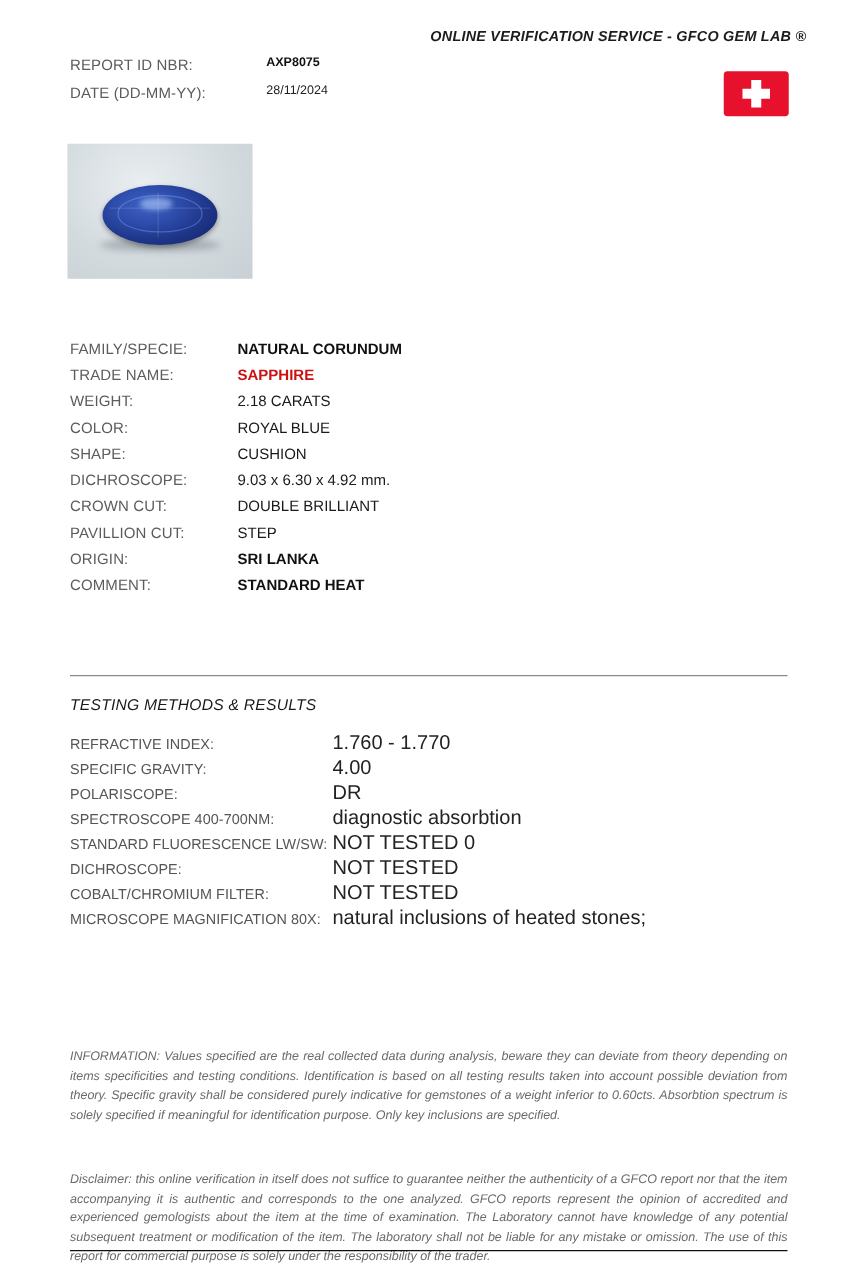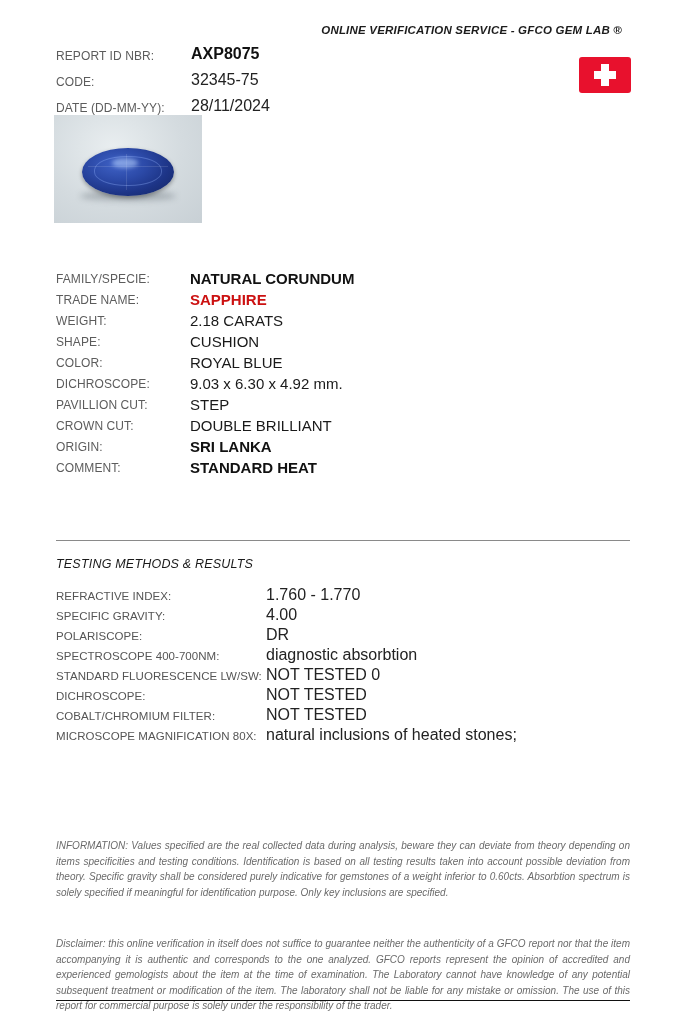--- a/index.html
+++ b/index.html
@@ -19,21 +19,21 @@
     position: relative;
     width: 685px;
     height: 1027px;
     box-sizing: border-box;
   }
 
   
   .header {
     position: absolute;
     top: 24px;
-    right: 63px;
+    right: 40px;
     font-size: 11.5px;
     font-style: italic;
     font-weight: bold;
     letter-spacing: 0.2px;
     color: #1c1c1c;
     white-space: nowrap;
   }
 
   
   .flag {
@@ -66,31 +66,32 @@
 
   
   .idblock {
     position: absolute;
     left: 56px;
     top: 45px;
     width: 330px;
   }
   .idrow {
     display: flex;
-    align-items: flex-end;
+    align-items: flex-start;
     margin-bottom: 8px;
+    gap: 22px;
   }
   .idrow .lbl {
     width: 135px;
     font-size: 12px;
     color: #5c5c5c;
     letter-spacing: 0.1px;
   }
   .idrow .val {
-    font-size: 16px;
+    font-size: 10px;
     color: #111;
     font-weight: bold;
   }
   .idrow .val.plain {
     font-weight: normal;
     color: #222;
   }
 
   
   .gem-photo {
@@ -168,21 +169,21 @@
     align-items: center;
     height: 21px;
   }
   .prow .lbl {
     width: 134px;
     font-size: 12px;
     color: #5c5c5c;
     letter-spacing: 0.1px;
   }
   .prow .val {
-    font-size: 15px;
+    font-size: 12px;
     color: #1a1a1a;
   }
   .prow .val.bold { font-weight: bold; color: #111; }
   .prow .val.red  { font-weight: bold; color: #cc1111; }
 
   
   .divider {
     position: absolute;
     left: 56px;
     width: 574px;
@@ -256,24 +257,20 @@
     <div class="cross-v"></div>
     <div class="cross-h"></div>
   </div>
 
   <div class="idblock">
     <div class="idrow">
       <div class="lbl">REPORT ID NBR:</div>
       <div class="val">AXP8075</div>
     </div>
     <div class="idrow">
-      <div class="lbl">CODE:</div>
-      <div class="val plain">32345-75</div>
-    </div>
-    <div class="idrow">
       <div class="lbl">DATE (DD-MM-YY):</div>
       <div class="val plain">28/11/2024</div>
     </div>
   </div>
 
   <div class="gem-photo">
     <div class="bg-grad"></div>
     <div class="gem-shadow"></div>
     <div class="gem-stone">
       <div class="gem-facet" style="left:6px;top:18px;width:80px;height:1px;"></div>
@@ -288,40 +285,40 @@
     </div>
     <div class="prow">
       <div class="lbl">TRADE NAME:</div>
       <div class="val red">SAPPHIRE</div>
     </div>
     <div class="prow">
       <div class="lbl">WEIGHT:</div>
       <div class="val">2.18 CARATS</div>
     </div>
     <div class="prow">
+      <div class="lbl">COLOR:</div>
+      <div class="val">ROYAL BLUE</div>
+    </div>
+    <div class="prow">
       <div class="lbl">SHAPE:</div>
       <div class="val">CUSHION</div>
     </div>
     <div class="prow">
-      <div class="lbl">COLOR:</div>
-      <div class="val">ROYAL BLUE</div>
-    </div>
-    <div class="prow">
       <div class="lbl">DICHROSCOPE:</div>
       <div class="val">9.03 x 6.30 x 4.92 mm.</div>
     </div>
     <div class="prow">
+      <div class="lbl">CROWN CUT:</div>
+      <div class="val">DOUBLE BRILLIANT</div>
+    </div>
+    <div class="prow">
       <div class="lbl">PAVILLION CUT:</div>
       <div class="val">STEP</div>
     </div>
     <div class="prow">
-      <div class="lbl">CROWN CUT:</div>
-      <div class="val">DOUBLE BRILLIANT</div>
-    </div>
-    <div class="prow">
       <div class="lbl">ORIGIN:</div>
       <div class="val bold">SRI LANKA</div>
     </div>
     <div class="prow">
       <div class="lbl">COMMENT:</div>
       <div class="val bold">STANDARD HEAT</div>
     </div>
   </div>
 
   <div class="divider d1"></div>

